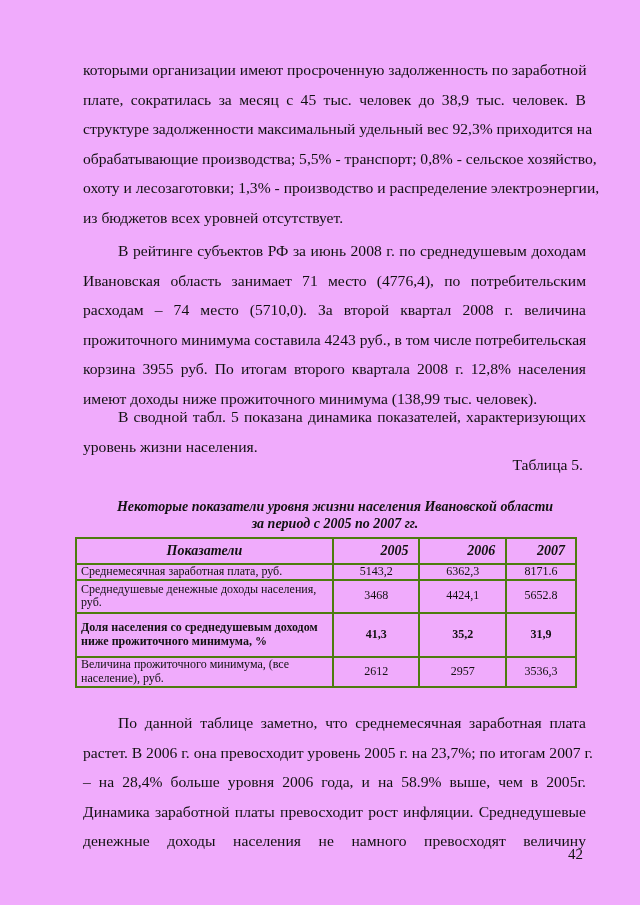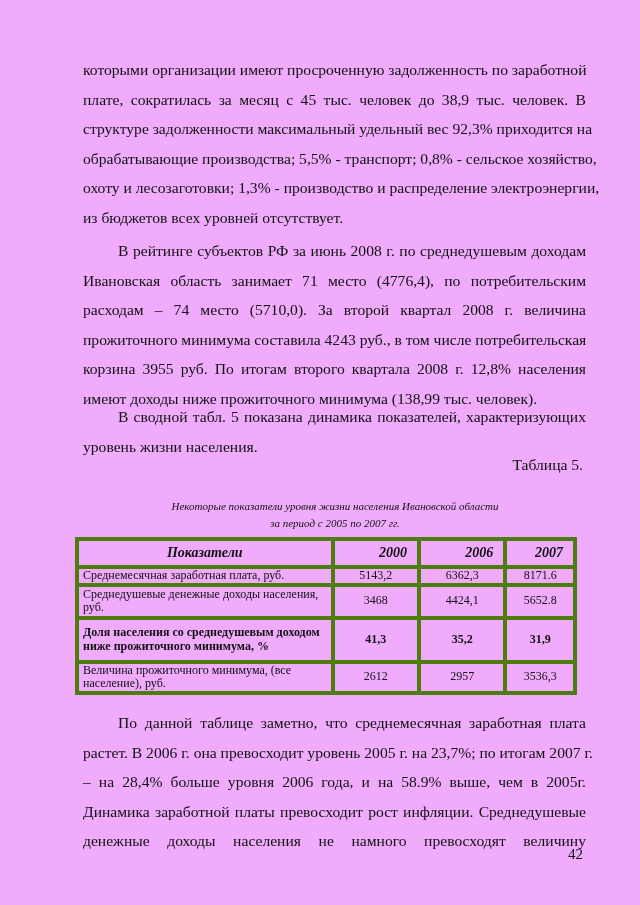--- a/index.html
+++ b/index.html
@@ -6,24 +6,24 @@
   body { width: 640px; height: 905px; position: relative; overflow: hidden;
          font-family: "Liberation Serif", serif; color: #111; }
   .page { position: absolute; left: 0; top: 0; width: 640px; height: 905px; background: #f0abfc; }
   .para { position: absolute; left: 83px; width: 503px; font-size: 15.6px; line-height: 29.6px;
           text-align: justify; text-align-last: auto; margin: 0; }
   .para.indent { text-indent: 35px; }
   .para .line { display: block; text-align: justify; text-align-last: justify; white-space: nowrap; }
   .para .line.last { text-align-last: left; }
   .tabnum { position: absolute; right: 57px; top: 456px; font-size: 15.6px; }
   .caption { position: absolute; left: 75px; width: 520px; top: 498px; text-align: center;
-             font-weight: normal; font-style: italic; font-size: 11px; line-height: 17px; }
+             font-weight: bold; font-style: italic; font-size: 14px; line-height: 17px; }
   table.data { position: absolute; left: 75px; top: 537px; width: 502px; border-collapse: collapse;
                font-size: 12px; line-height: 13.5px; }
-  table.data td, table.data th { border: 4px solid #4d7c0f; padding: 0 4px; vertical-align: middle; }
+  table.data td, table.data th { border: 2px solid #4d7c0f; padding: 0 4px; vertical-align: middle; }
   table.data th { font-style: italic; font-weight: bold; font-size: 14px; height: 24px; text-align: center; }
   table.data th.yr { text-align: right; padding-right: 10px; }
   table.data td.num { text-align: center; }
   table.data tr.bold td { font-weight: bold; }
   table.data col.c0 { width: 258px; }
   table.data col.c1 { width: 87px; }
   table.data col.c2 { width: 87px; }
   table.data col.c3 { width: 70px; }
   .pagenum { position: absolute; right: 57px; top: 846px; font-size: 15px; }
 </style>
@@ -65,21 +65,21 @@
   <table class="data">
     <colgroup>
         <col class="c0">
         <col class="c1">
         <col class="c2">
         <col class="c3">
       </colgroup>
     <tbody>
         <tr>
       <th>Показатели</th>
-      <th class="yr">2000</th>
+      <th class="yr">2005</th>
       <th class="yr">2006</th>
       <th class="yr">2007</th>
     </tr>
     <tr style="height:15px;">
       <td>Среднемесячная заработная плата, руб.</td>
       <td class="num">5143,2</td>
       <td class="num">6362,3</td>
       <td class="num">8171.6</td>
     </tr>
     <tr style="height:33px;">

